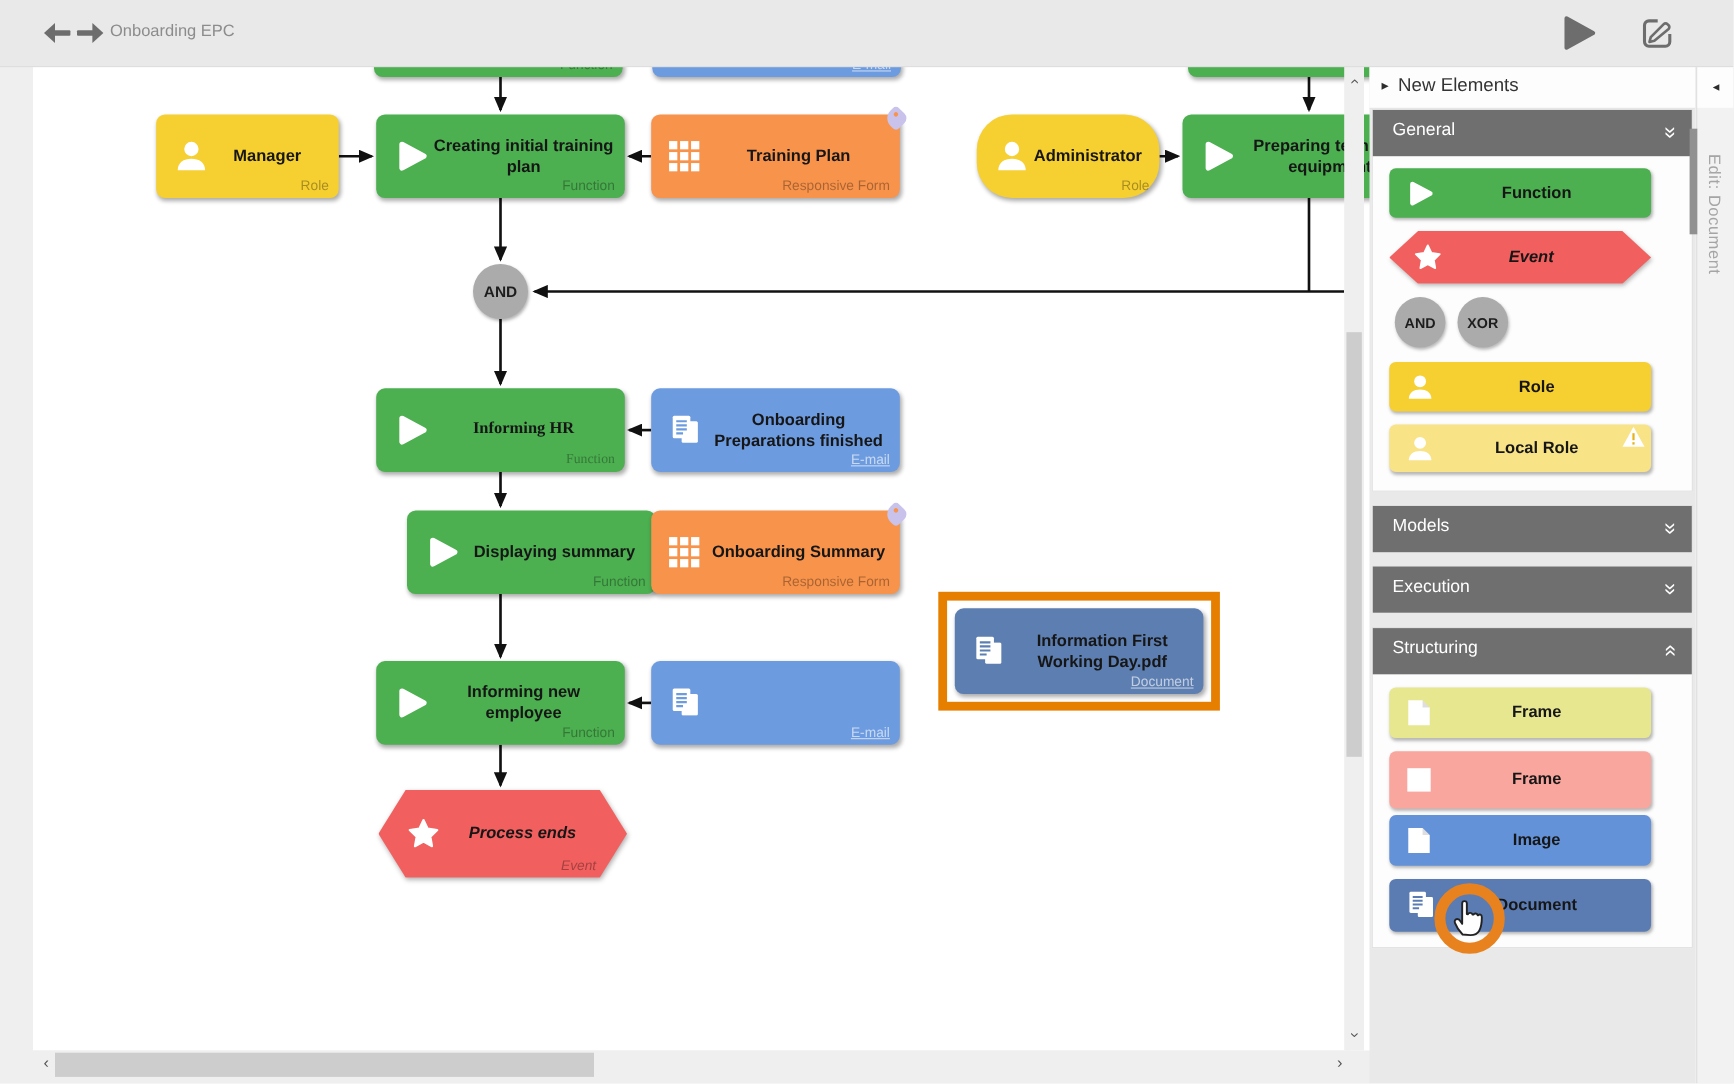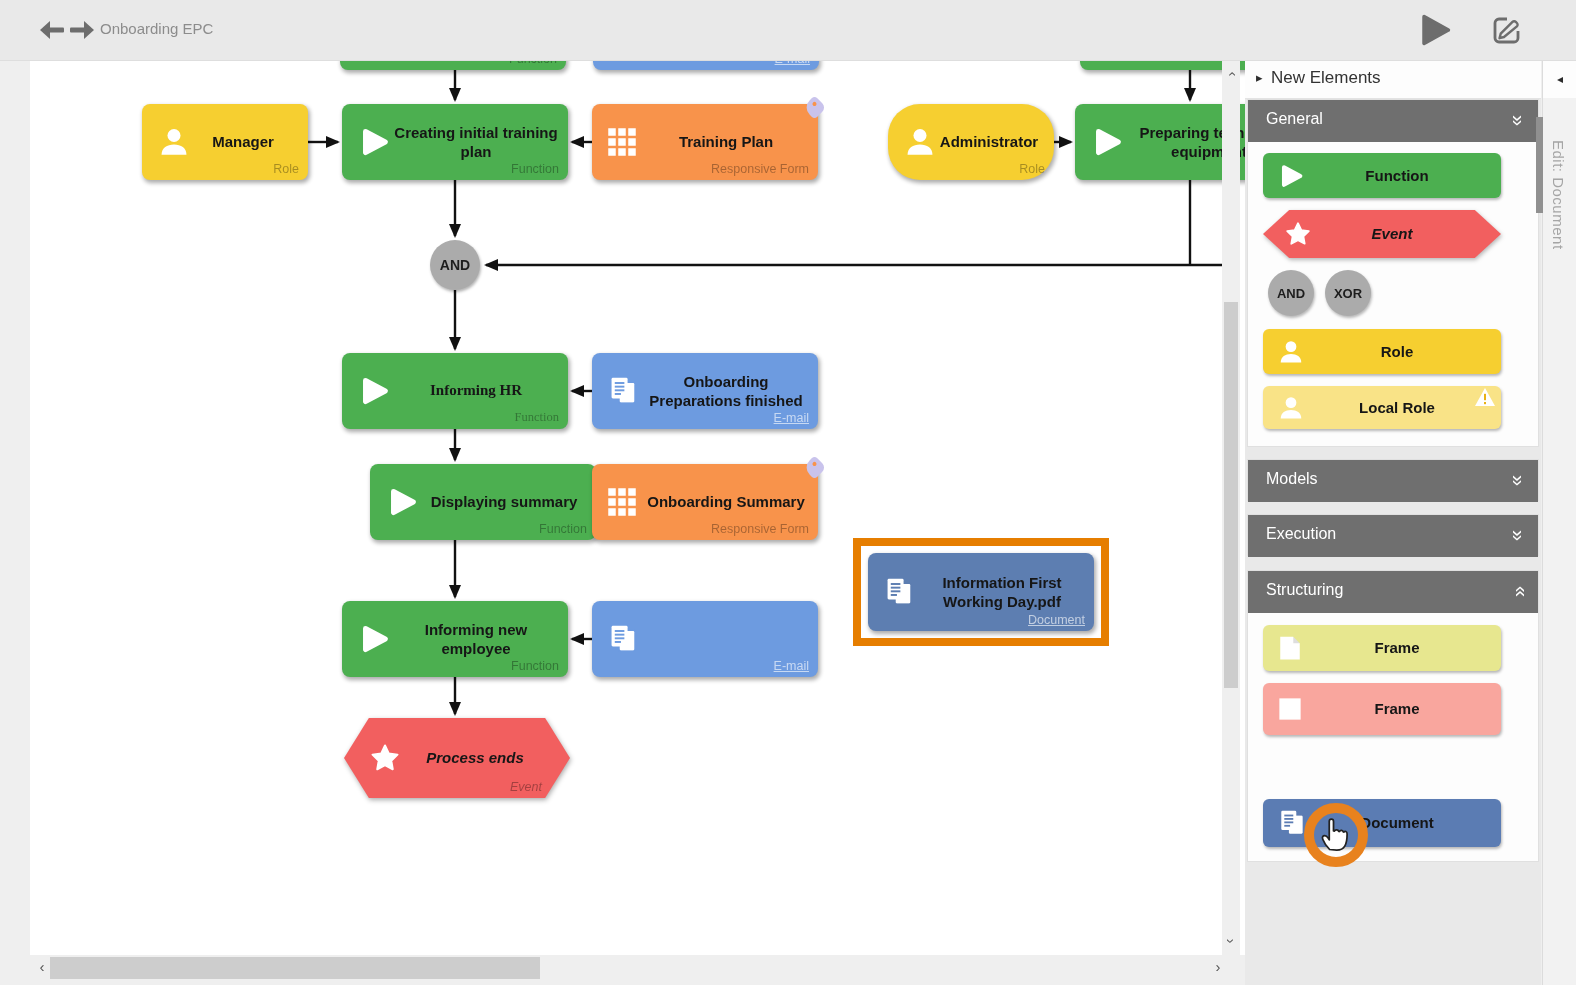--- a/index.html
+++ b/index.html
@@ -390,20 +390,26 @@
             <use href="#i-page"></use>
           </svg>
         <span class="node-label">Frame</span>
       </div>
       <div class="pal salmon" style="top:112px;height:52px;">
         <svg class="node-icon" style="width:26px;height:26px;">
             <use href="#i-square"></use>
           </svg>
         <span class="node-label">Frame</span>
       </div>
+      <div class="pal imgblue" style="top:170px;height:46px;">
+        <svg class="node-icon" style="width:26px;height:26px;">
+            <use href="#i-page"></use>
+          </svg>
+        <span class="node-label">Image</span>
+      </div>
       <div class="pal palette-doc" style="top:228px;height:48px;">
         <svg class="node-icon" style="width:30px;height:30px;">
             <use href="#i-pages"></use>
           </svg>
         <span class="node-label">Document</span>
       </div>
     </div>
   </div>
 
   <div class="sb-scrollthumb"></div>

